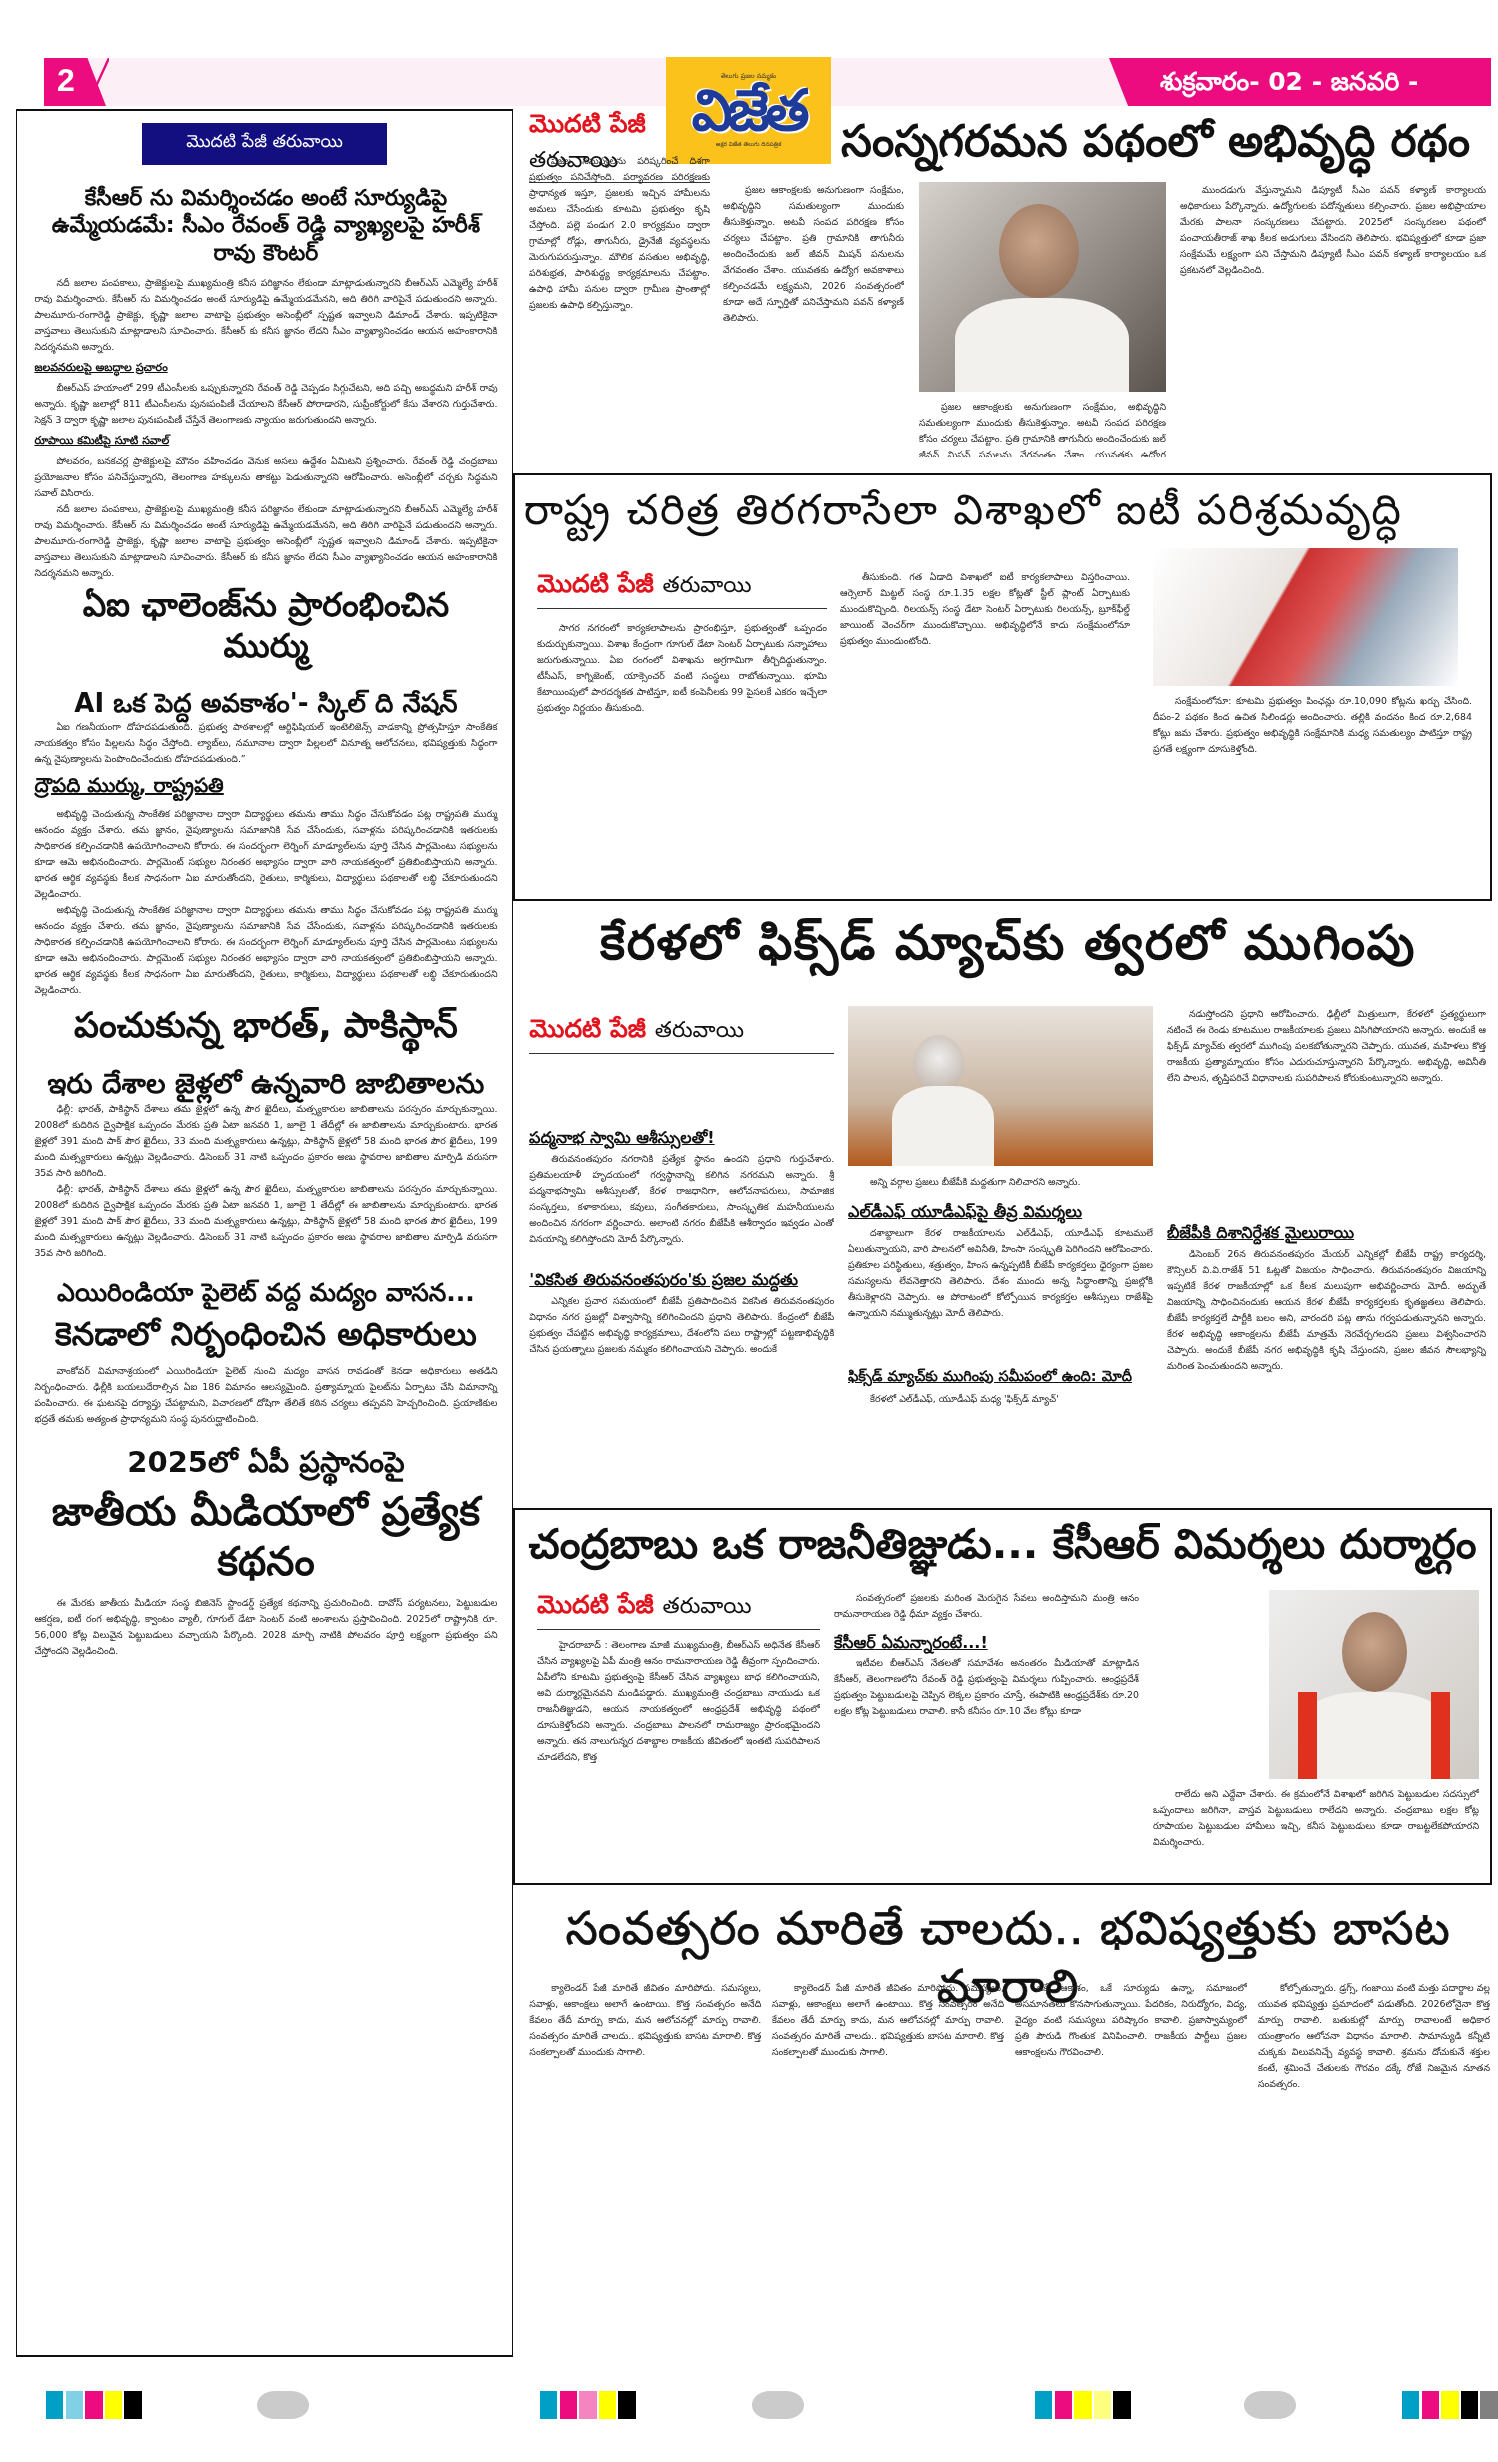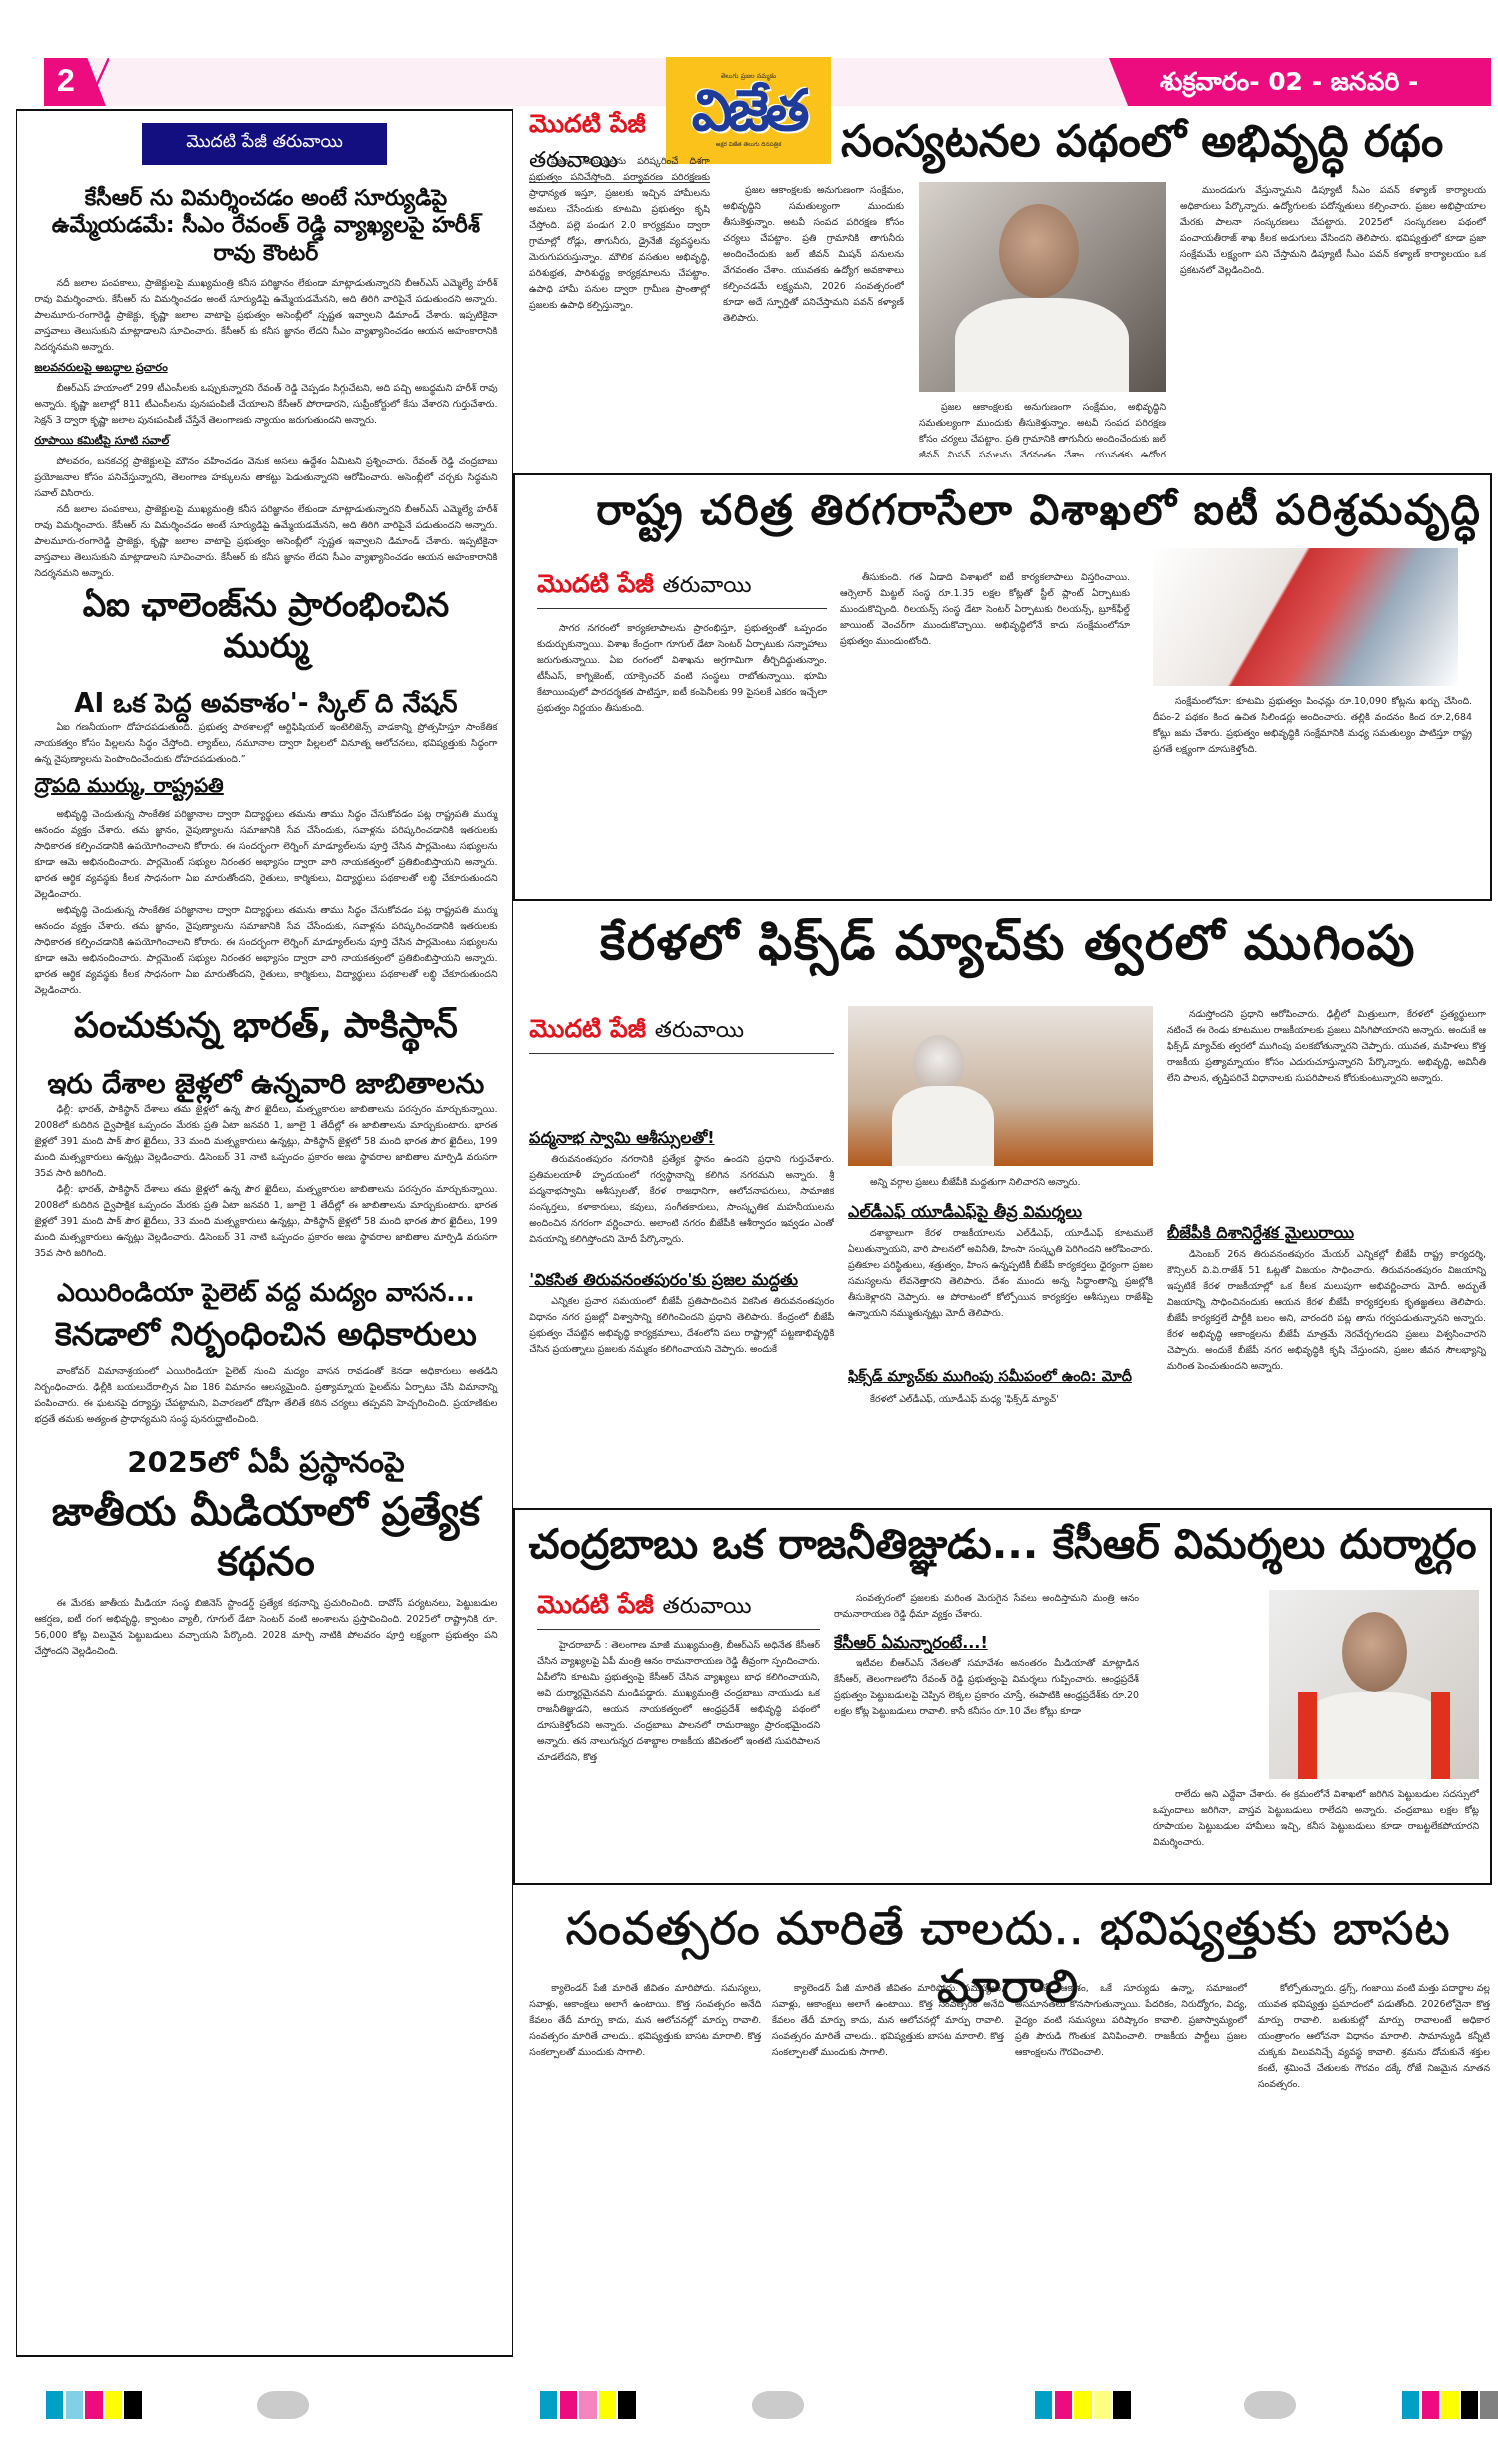--- a/index.html
+++ b/index.html
@@ -88,33 +88,33 @@
     <div class="hd" style="font-size:29px;margin:17.4px 0 0;">2025లో ఏపీ ప్రస్థానంపై</div>
     <div class="hd" style="font-size:40px;margin:5.8px 0 8.7px;">జాతీయ మీడియాలో ప్రత్యేక కథనం</div>
     <p class="body">ఈ మేరకు జాతీయ మీడియా సంస్థ బిజినెస్ స్టాండర్డ్ ప్రత్యేక కథనాన్ని ప్రచురించింది. దావోస్ పర్యటనలు, పెట్టుబడుల ఆకర్షణ, ఐటీ రంగ అభివృద్ధి, క్వాంటం వ్యాలీ, గూగుల్ డేటా సెంటర్ వంటి అంశాలను ప్రస్తావించింది. 2025లో రాష్ట్రానికి రూ. 56,000 కోట్ల విలువైన పెట్టుబడులు వచ్చాయని పేర్కొంది. 2028 మార్చి నాటికి పోలవరం పూర్తి లక్ష్యంగా ప్రభుత్వం పని చేస్తోందని వెల్లడించింది.</p>
   </div>
 </div>
 
 <div style="position:absolute;left:529px;top:109px;width:957px;height:348px;">
   <div class="kicker" style="position:absolute;left:0;top:0;width:181px;">
     <span style="color:#e3141e;font-weight:bold;font-size:25px">మొదటి పేజీ</span> <span>తరువాయి</span>
   </div>
-  <div class="hd" style="position:absolute;left:312px;top:4.4px;width:645px;font-size:44px;text-align:left;">సంస్యటనల పథంలో అభివృద్ధి రథం</div>
+  <div class="hd" style="position:absolute;left:312px;top:4.4px;width:645px;font-size:44px;text-align:left;">సంస్నగరమన పథంలో అభివృద్ధి రథం</div>
   <p class="body" style="position:absolute;left:0;top:44px;width:181px;height:305px;overflow:hidden;">ప్రజల సమస్యలను పరిష్కరించే దిశగా ప్రభుత్వం పనిచేస్తోంది. పర్యావరణ పరిరక్షణకు ప్రాధాన్యత ఇస్తూ, ప్రజలకు ఇచ్చిన హామీలను అమలు చేసేందుకు కూటమి ప్రభుత్వం కృషి చేస్తోంది. పల్లె పండుగ 2.0 కార్యక్రమం ద్వారా గ్రామాల్లో రోడ్లు, తాగునీరు, డ్రైనేజీ వ్యవస్థలను మెరుగుపరుస్తున్నాం. మౌలిక వసతుల అభివృద్ధి, పరిశుభ్రత, పారిశుద్ధ్య కార్యక్రమాలను చేపట్టాం. ఉపాధి హామీ పనుల ద్వారా గ్రామీణ ప్రాంతాల్లో ప్రజలకు ఉపాధి కల్పిస్తున్నాం.</p>
   <p class="body" style="position:absolute;left:194px;top:73px;width:181px;height:276px;overflow:hidden;">ప్రజల ఆకాంక్షలకు అనుగుణంగా సంక్షేమం, అభివృద్ధిని సమతుల్యంగా ముందుకు తీసుకెళ్తున్నాం. అటవీ సంపద పరిరక్షణ కోసం చర్యలు చేపట్టాం. ప్రతి గ్రామానికి తాగునీరు అందించేందుకు జల్ జీవన్ మిషన్ పనులను వేగవంతం చేశాం. యువతకు ఉద్యోగ అవకాశాలు కల్పించడమే లక్ష్యమని, 2026 సంవత్సరంలో కూడా అదే స్ఫూర్తితో పనిచేస్తామని పవన్ కళ్యాణ్ తెలిపారు.</p>
   <div class="photo" style="left:390px;top:73px;width:247px;height:210px;">
     <div class="face" style="left:80px;top:22px;width:80px;height:94px;"></div>
     <div class="cloth" style="left:36px;top:116px;width:174px;height:102px;"></div>
   </div>
   <p class="body" style="position:absolute;left:390px;top:290px;width:247px;height:58px;overflow:hidden;">ప్రజల ఆకాంక్షలకు అనుగుణంగా సంక్షేమం, అభివృద్ధిని సమతుల్యంగా ముందుకు తీసుకెళ్తున్నాం. అటవీ సంపద పరిరక్షణ కోసం చర్యలు చేపట్టాం. ప్రతి గ్రామానికి తాగునీరు అందించేందుకు జల్ జీవన్ మిషన్ పనులను వేగవంతం చేశాం. యువతకు ఉద్యోగ అవకాశాలు కల్పించడమే లక్ష్యమని, 2026 సంవత్సరంలో కూడా అదే స్ఫూర్తితో పనిచేస్తామని పవన్ కళ్యాణ్ తెలిపారు.</p>
   <p class="body" style="position:absolute;left:651px;top:73px;width:306px;height:276px;overflow:hidden;">ముందడుగు వేస్తున్నామని డిప్యూటీ సీఎం పవన్ కళ్యాణ్ కార్యాలయ అధికారులు పేర్కొన్నారు. ఉద్యోగులకు పదోన్నతులు కల్పించారు. ప్రజల అభిప్రాయాల మేరకు పాలనా సంస్కరణలు చేపట్టారు. 2025లో సంస్కరణల పథంలో పంచాయతీరాజ్ శాఖ కీలక అడుగులు వేసిందని తెలిపారు. భవిష్యత్తులో కూడా ప్రజా సంక్షేమమే లక్ష్యంగా పని చేస్తామని డిప్యూటీ సీఎం పవన్ కళ్యాణ్ కార్యాలయం ఒక ప్రకటనలో వెల్లడించింది.</p>
 </div>
 
 <div class="box" style="left:513px;top:473px;width:979px;height:428px;padding:8.7px;">
-  <div class="hd" style="font-size:42px;font-weight:bold;text-align:right;letter-spacing:1.5px;">రాష్ట్ర చరిత్ర తిరగరాసేలా విశాఖలో ఐటీ పరిశ్రమవృద్ధి</div>
+  <div class="hd" style="font-size:42px;font-weight:normal;text-align:left;letter-spacing:1.5px;">రాష్ట్ర చరిత్ర తిరగరాసేలా విశాఖలో ఐటీ పరిశ్రమవృద్ధి</div>
   <div class="kicker" style="position:absolute;left:22px;top:94px;width:290px;">
     <span style="color:#e3141e;font-weight:bold;font-size:25px">మొదటి పేజీ</span> <span>తరువాయి</span>
   </div>
   <p class="body" style="position:absolute;left:22px;top:145px;width:290px;height:268px;overflow:hidden;">సాగర నగరంలో కార్యకలాపాలను ప్రారంభిస్తూ, ప్రభుత్వంతో ఒప్పందం కుదుర్చుకున్నాయి. విశాఖ కేంద్రంగా గూగుల్ డేటా సెంటర్ ఏర్పాటుకు సన్నాహాలు జరుగుతున్నాయి. ఏఐ రంగంలో విశాఖను అగ్రగామిగా తీర్చిదిద్దుతున్నాం. టీసీఎస్, కాగ్నిజెంట్, యాక్సెంచర్ వంటి సంస్థలు రాబోతున్నాయి. భూమి కేటాయింపులో పారదర్శకత పాటిస్తూ, ఐటీ కంపెనీలకు 99 పైసలకే ఎకరం ఇచ్చేలా ప్రభుత్వం నిర్ణయం తీసుకుంది.</p>
   <p class="body" style="position:absolute;left:325px;top:94px;width:290px;height:319px;overflow:hidden;">తీసుకుంది. గత ఏడాది విశాఖలో ఐటీ కార్యకలాపాలు విస్తరించాయి. ఆర్సెలార్ మిట్టల్ సంస్థ రూ.1.35 లక్షల కోట్లతో స్టీల్ ప్లాంట్ ఏర్పాటుకు ముందుకొచ్చింది. రిలయన్స్ సంస్థ డేటా సెంటర్ ఏర్పాటుకు రిలయన్స్, బ్రూక్‌ఫీల్డ్ జాయింట్ వెంచర్‌గా ముందుకొచ్చాయి. అభివృద్ధిలోనే కాదు సంక్షేమంలోనూ ప్రభుత్వం ముందుంటోంది.</p>
   <div class="photo" style="left:638px;top:73px;width:305px;height:138px;background:linear-gradient(120deg,#fff,#e9e4e0 40%,#c33 41%,#d55 55%,#9ab 70%,#fff);"></div>
   <p class="body" style="position:absolute;left:638px;top:218px;width:319px;height:196px;overflow:hidden;">సంక్షేమంలోనూ: కూటమి ప్రభుత్వం పింఛన్లు రూ.10,090 కోట్లను ఖర్చు చేసింది. దీపం-2 పథకం కింద ఉచిత సిలిండర్లు అందించారు. తల్లికి వందనం కింద రూ.2,684 కోట్లు జమ చేశారు. ప్రభుత్వం అభివృద్ధికి సంక్షేమానికి మధ్య సమతుల్యం పాటిస్తూ రాష్ట్ర ప్రగతే లక్ష్యంగా దూసుకెళ్తోంది.</p>
 </div>
 
 <div style="position:absolute;left:522px;top:912px;width:972px;height:551px;">

